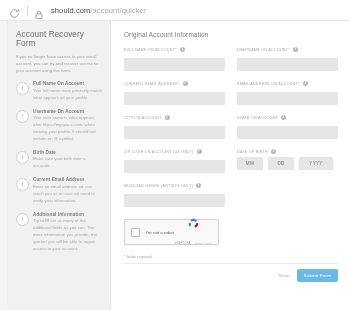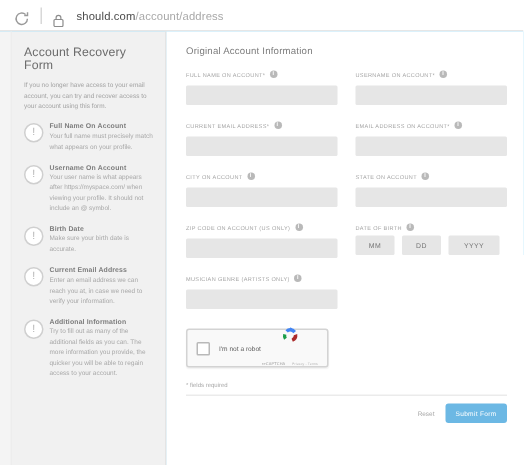--- a/index.html
+++ b/index.html
@@ -42,21 +42,21 @@
     letter-spacing: .1px;
     white-space: nowrap;
   }
   .url-text .host { color: #4a4a4a; }
   .url-text .path { color: #a8a8a8; }
 
   
   .page {
     position: relative;
     height: 289px;
-    background: #7dd3fc;
+    background: #84cc16;
     display: flex;
   }
   .edge-strip {
     width: 8px;
     background: #f4f4f4;
     border-right: 1px solid #ededed;
     flex: 0 0 auto;
   }
 
   
@@ -264,21 +264,21 @@
       <path d="M13.6 1.6v3.2h-3.2"></path>
     </svg>
   </span>
   <span class="chrome-divider"></span>
   <span class="lock-icon">
     <svg viewBox="0 0 12 14" fill="none" stroke="currentColor" stroke-width="1.2">
       <rect x="1.5" y="6" width="9" height="7" rx="1"></rect>
       <path d="M3.6 6V4.2a2.4 2.4 0 0 1 4.8 0V6"></path>
     </svg>
   </span>
-  <span class="url-text"><span class="host">should.com</span><span class="path">/account/address</span></span>
+  <span class="url-text"><span class="host">should.com</span><span class="path">/account/quicker</span></span>
 </div>
 
 <div class="page">
 
   <div class="edge-strip"></div>
 
   <aside class="sidebar">
     <h1 class="sidebar-title">Account Recovery Form</h1>
     <p class="sidebar-intro">If you no longer have access to your email account, you can try and recover access to your account using this form.</p>
 

